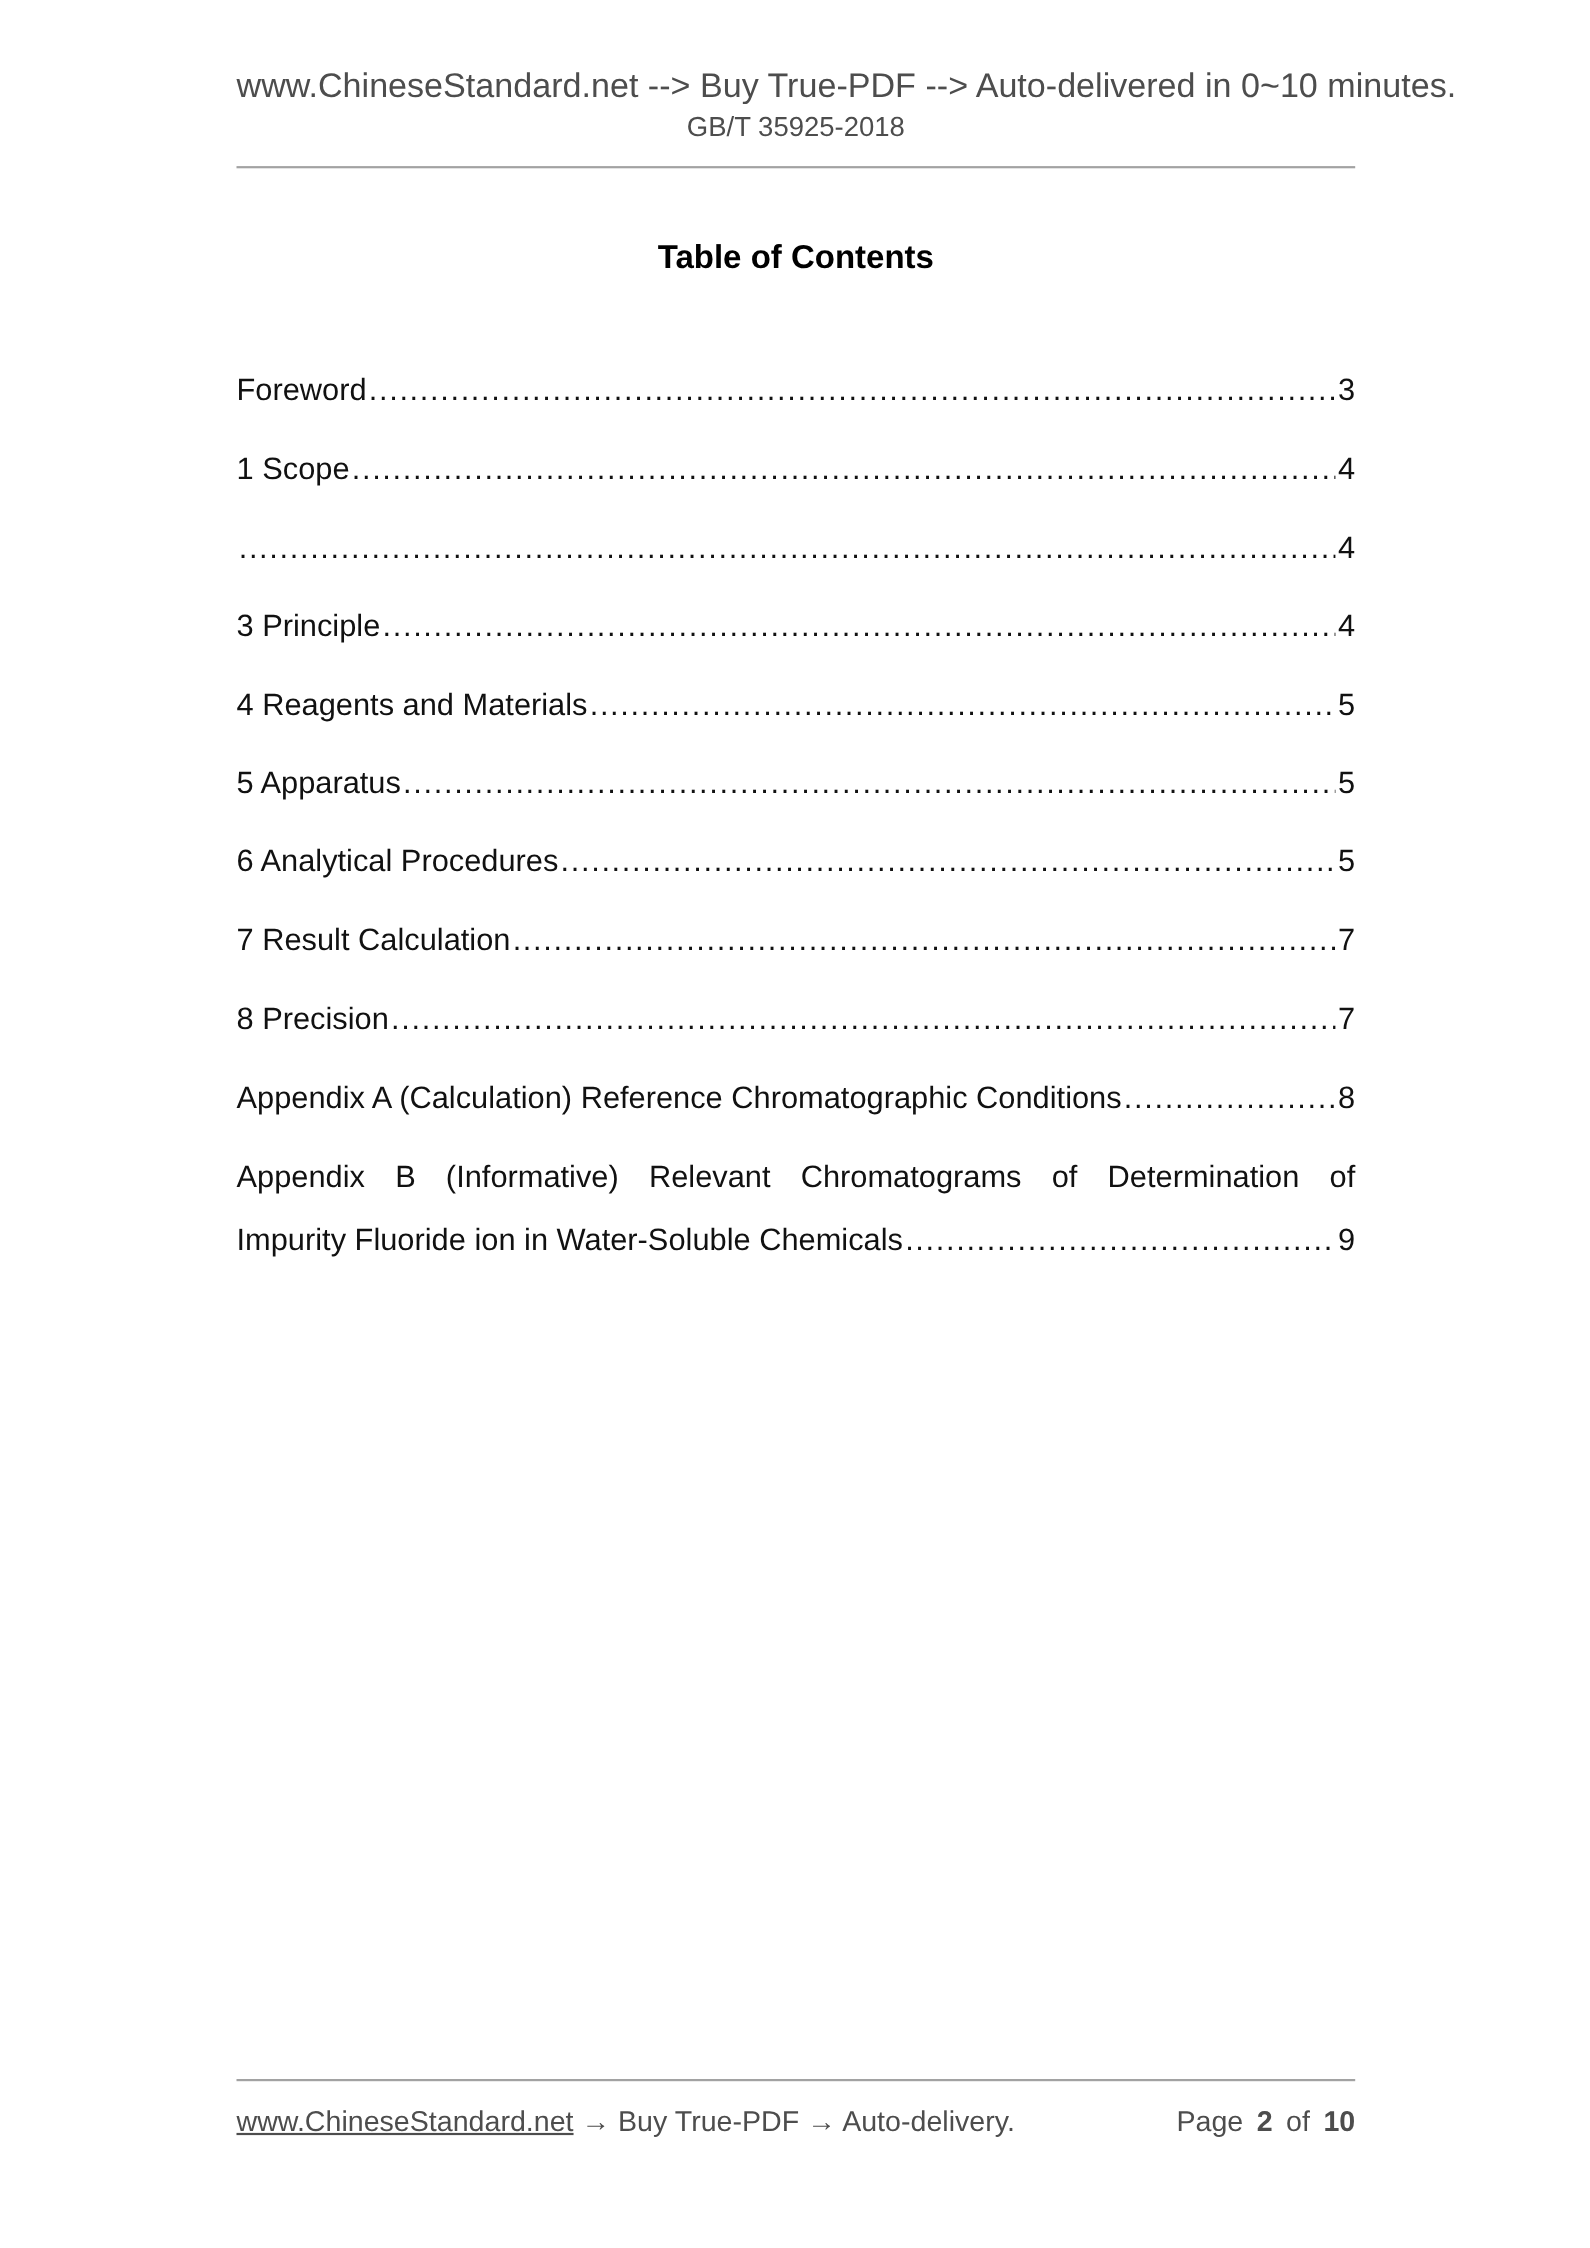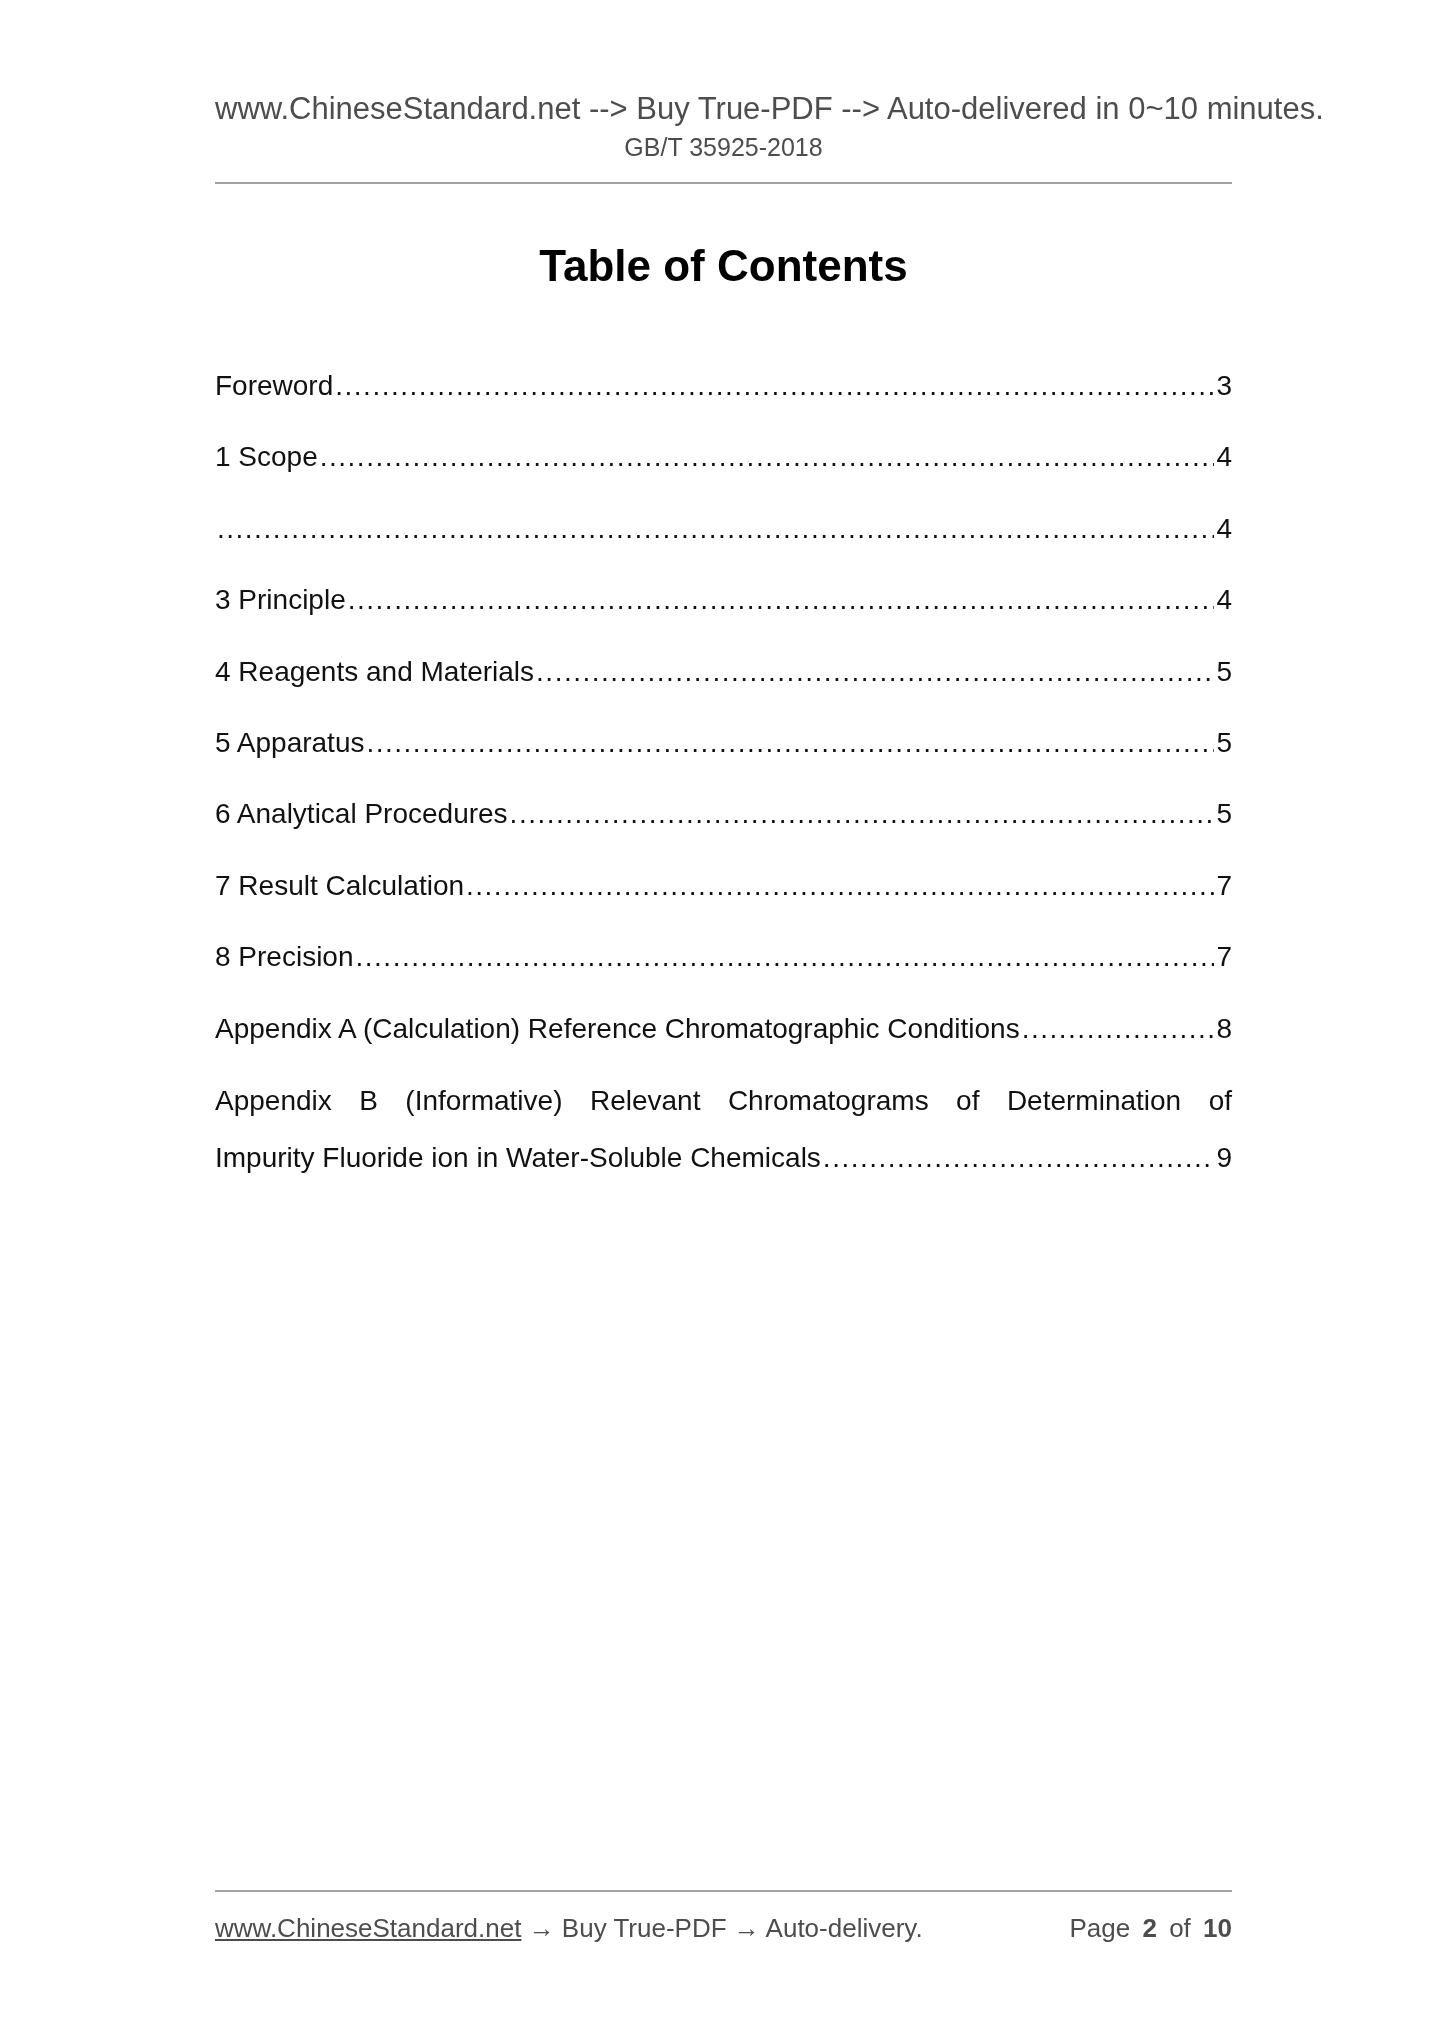--- a/index.html
+++ b/index.html
@@ -15,21 +15,21 @@
     width:1445px;height:2044px;
     background:var(--bg);
     font-family:"Liberation Sans",sans-serif;
     color:var(--body-text);
     overflow:hidden;
   }
   .content{margin:0 213px 0 215px;}
 
   
   .header-line1{
-    padding-top:90px;
+    padding-top:59px;
     text-align:center;
     font-size:31px;line-height:37px;
     color:var(--muted);
     white-space:nowrap;
   }
   .header-line2{
     margin-top:5px;
     text-align:center;
     font-size:25px;line-height:30px;
     color:var(--muted);
@@ -37,21 +37,21 @@
   .header-rule{
     margin-top:20px;
     border-top:2px solid var(--rule);
     height:0;
   }
 
   
   .doc-title{
     margin:61px 0 0 0;
     text-align:center;
-    font-size:44px;line-height:41px;
+    font-size:30px;line-height:41px;
     font-weight:bold;
     color:#000000;
   }
 
   
   .toc{margin-top:64px;font-size:28px;}
   .toc-entry{
     display:flex;
     align-items:baseline;
     line-height:71.4px;

